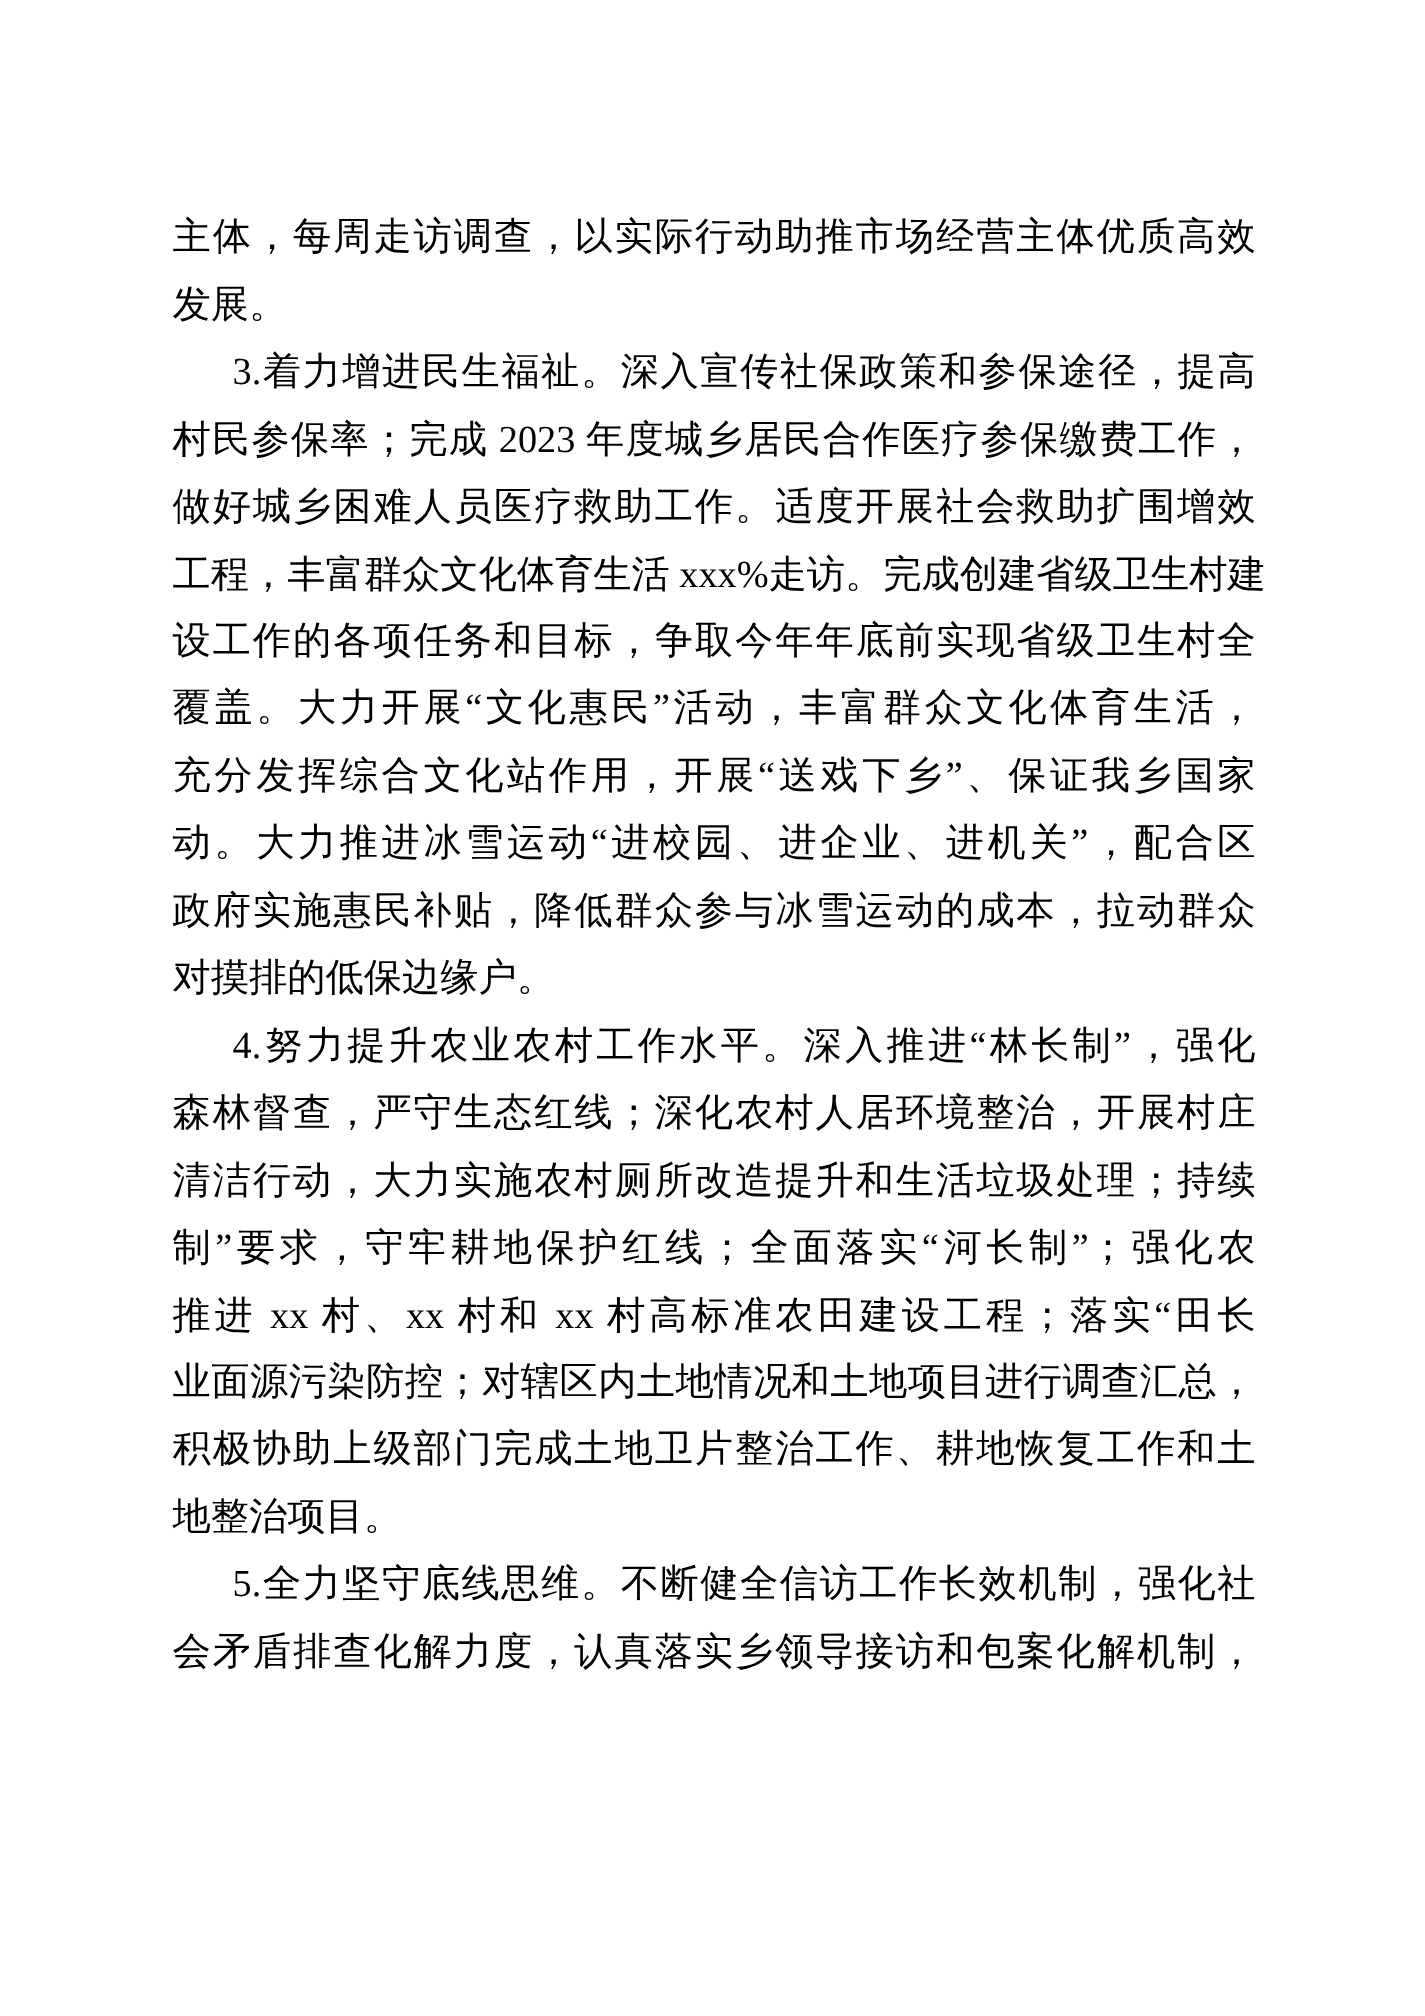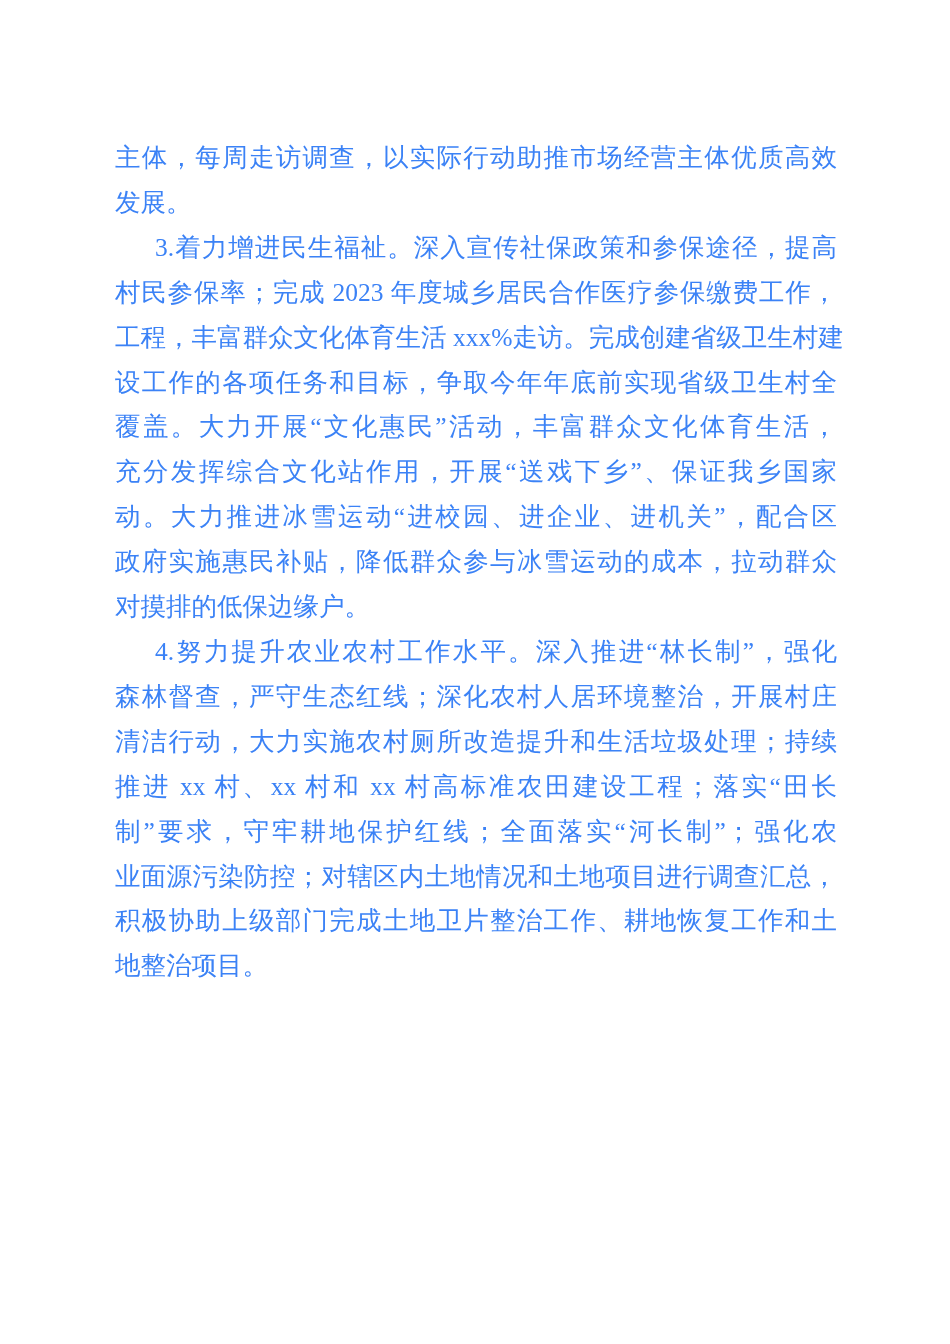--- a/index.html
+++ b/index.html
@@ -7,21 +7,21 @@
     padding: 0;
     background: #ffffff;
   }
   .page {
     position: relative;
     width: 950px;
     height: 1344px;
     background: #ffffff;
     overflow: hidden;
     font-family: "Liberation Serif", "DejaVu Serif", serif;
-    color: #3b82f6;
+    color: #000000;
   }
   .text-block {
     position: absolute;
     left: 115px;
     top: 136px;
     width: 722px;
     font-size: 25.5px;
     line-height: 44.9px;
     font-weight: 400;
   }
@@ -47,34 +47,37 @@
 
 <div class="page">
   <div class="text-block">
       <div class="paragraph">
         <div class="line">主体，每周走访调查，以实际行动助推市场经营主体优质高效</div>
         <div class="line para-end">发展。</div>
       </div>
       <div class="paragraph">
         <div class="line indent">3.着力增进民生福祉。深入宣传社保政策和参保途径，提高</div>
         <div class="line">村民参保率；完成 2023 年度城乡居民合作医疗参保缴费工作，</div>
+        <div class="line">做好城乡困难人员医疗救助工作。适度开展社会救助扩围增效</div>
         <div class="line">工程，丰富群众文化体育生活 xxx%走访。完成创建省级卫生村建</div>
         <div class="line">设工作的各项任务和目标，争取今年年底前实现省级卫生村全</div>
         <div class="line">覆盖。大力开展“文化惠民”活动，丰富群众文化体育生活，</div>
         <div class="line">充分发挥综合文化站作用，开展“送戏下乡”、保证我乡国家</div>
         <div class="line">动。大力推进冰雪运动“进校园、进企业、进机关”，配合区</div>
         <div class="line">政府实施惠民补贴，降低群众参与冰雪运动的成本，拉动群众</div>
         <div class="line para-end">对摸排的低保边缘户。</div>
       </div>
       <div class="paragraph">
         <div class="line indent">4.努力提升农业农村工作水平。深入推进“林长制”，强化</div>
         <div class="line">森林督查，严守生态红线；深化农村人居环境整治，开展村庄</div>
         <div class="line">清洁行动，大力实施农村厕所改造提升和生活垃圾处理；持续</div>
+        <div class="line">制”要求，守牢耕地保护红线；全面落实“河长制”；强化农</div>
         <div class="line">推进 xx 村、xx 村和 xx 村高标准农田建设工程；落实“田长</div>
-        <div class="line">制”要求，守牢耕地保护红线；全面落实“河长制”；强化农</div>
         <div class="line">业面源污染防控；对辖区内土地情况和土地项目进行调查汇总，</div>
         <div class="line">积极协助上级部门完成土地卫片整治工作、耕地恢复工作和土</div>
         <div class="line para-end">地整治项目。</div>
       </div>
       <div class="paragraph">
+        <div class="line indent">5.全力坚守底线思维。不断健全信访工作长效机制，强化社</div>
+        <div class="line">会矛盾排查化解力度，认真落实乡领导接访和包案化解机制，</div>
       </div>
     </div>
 </div>
 
 </body></html>

